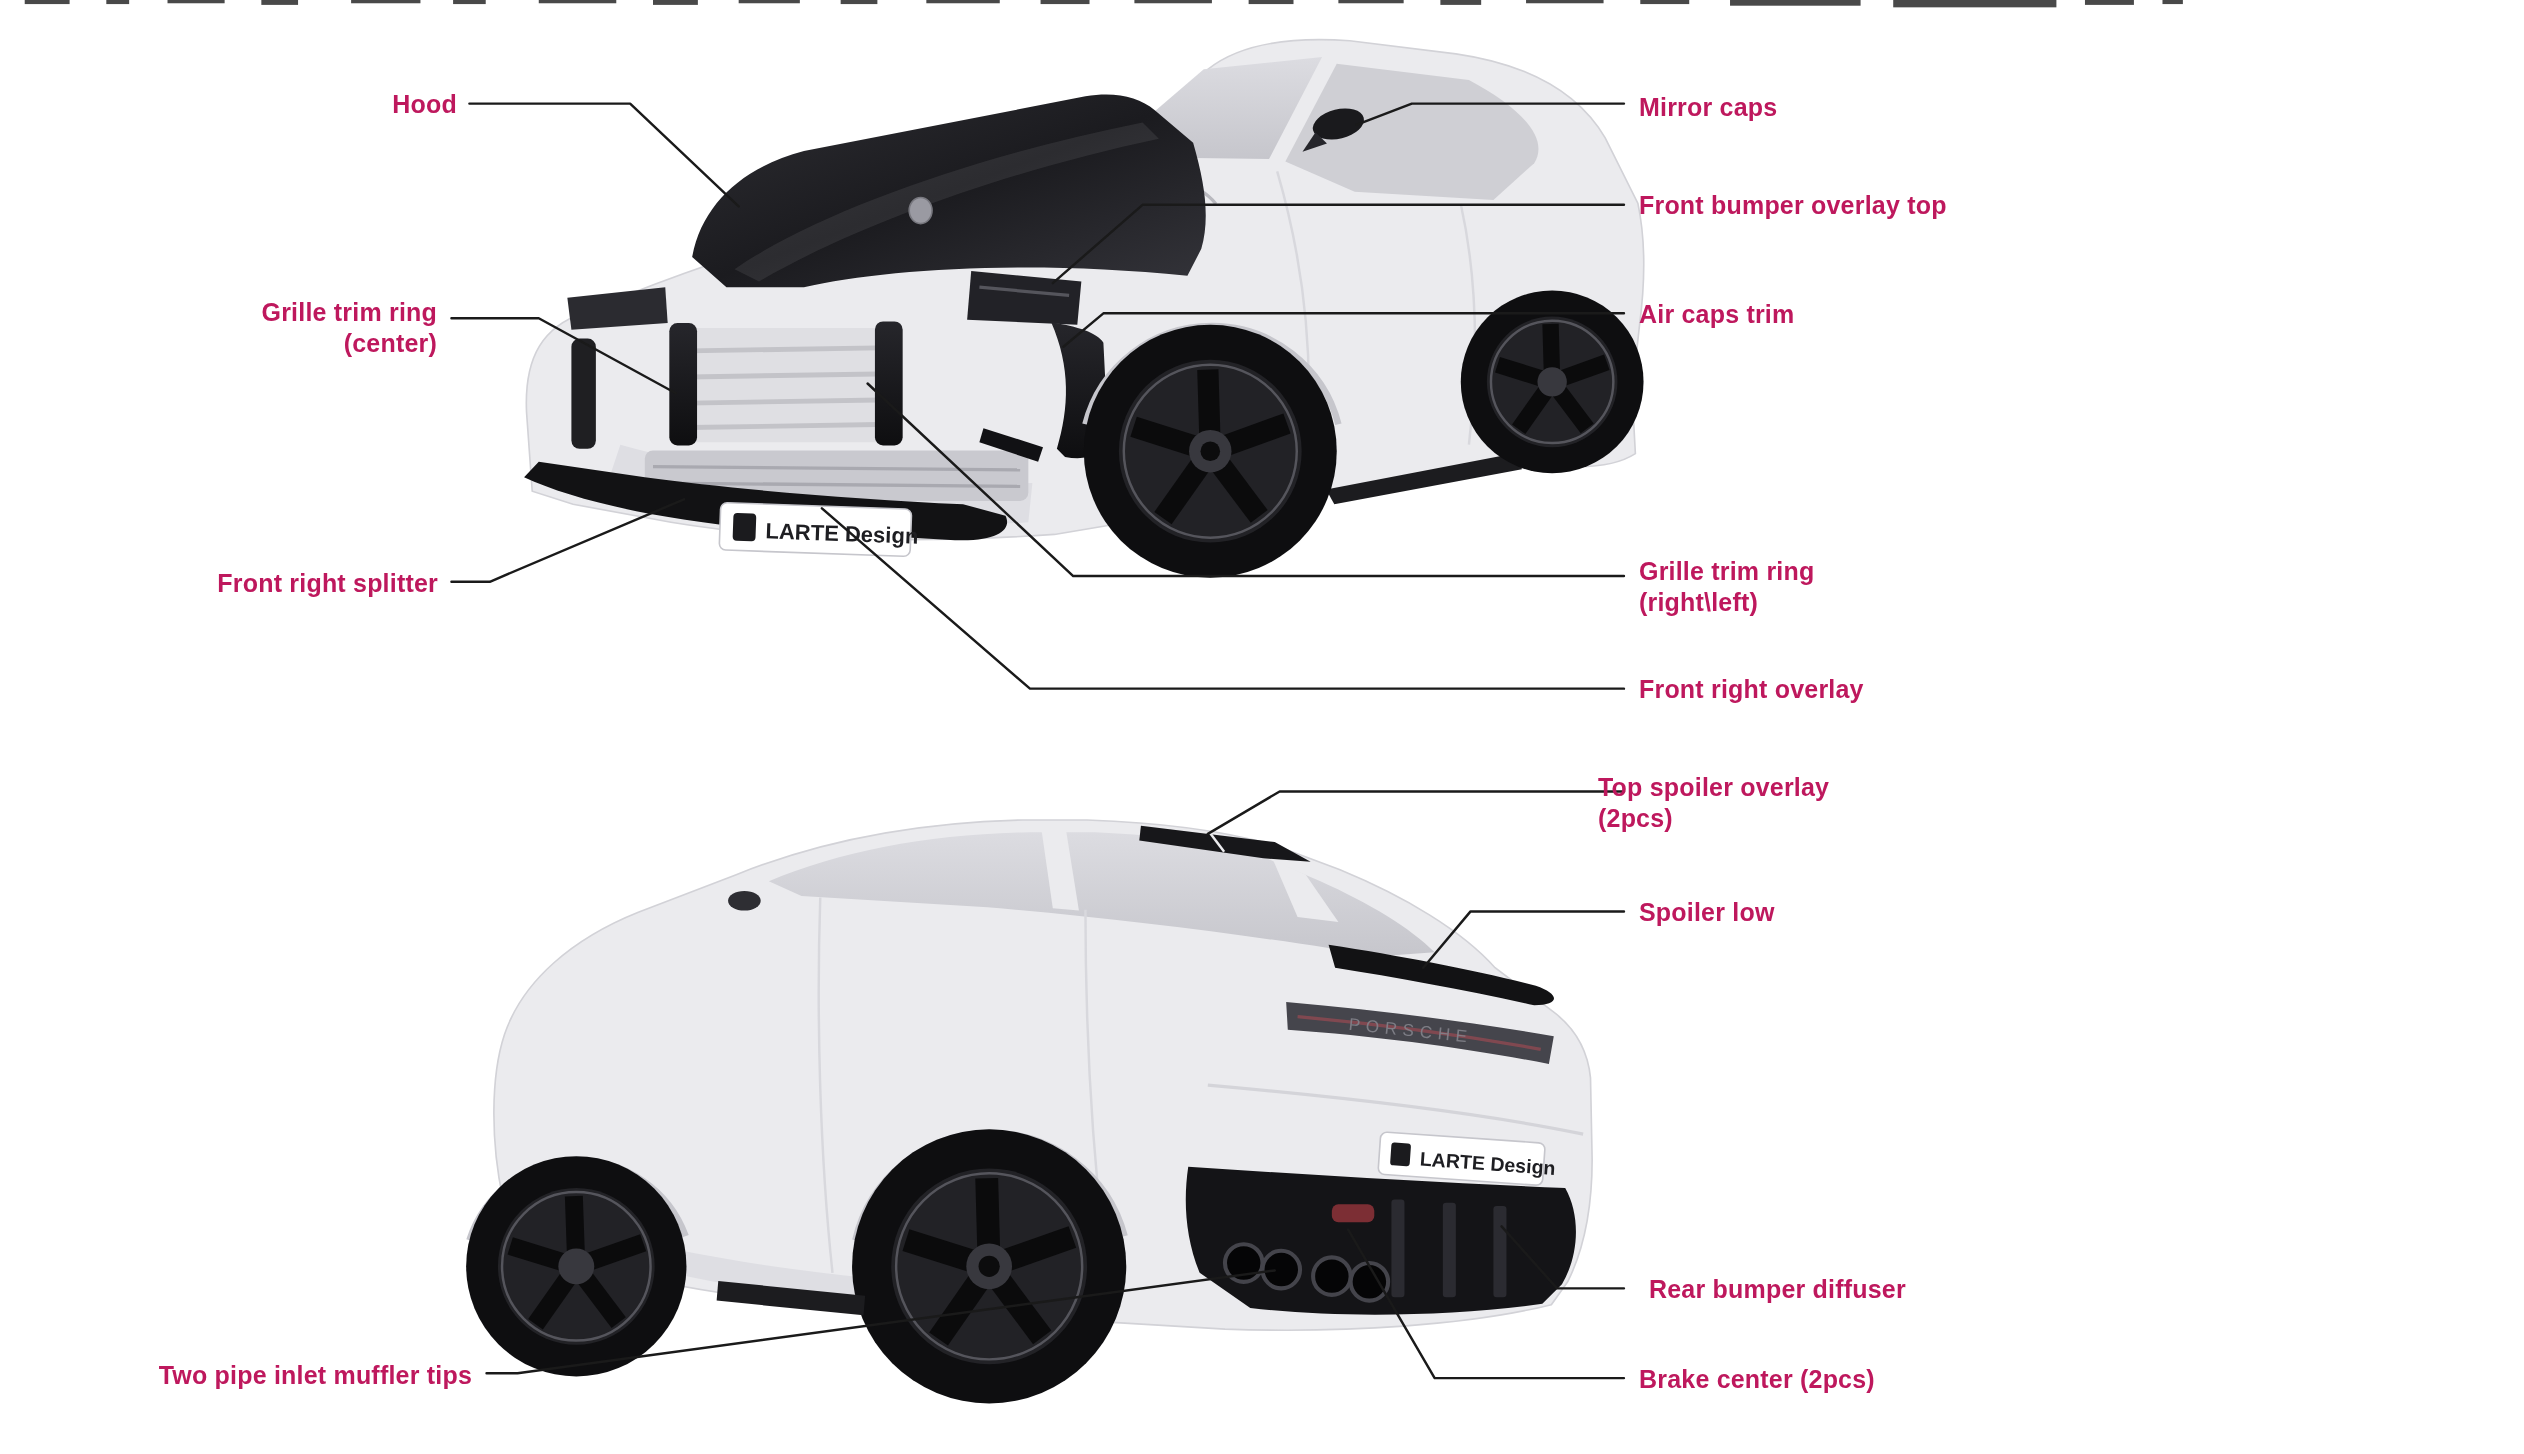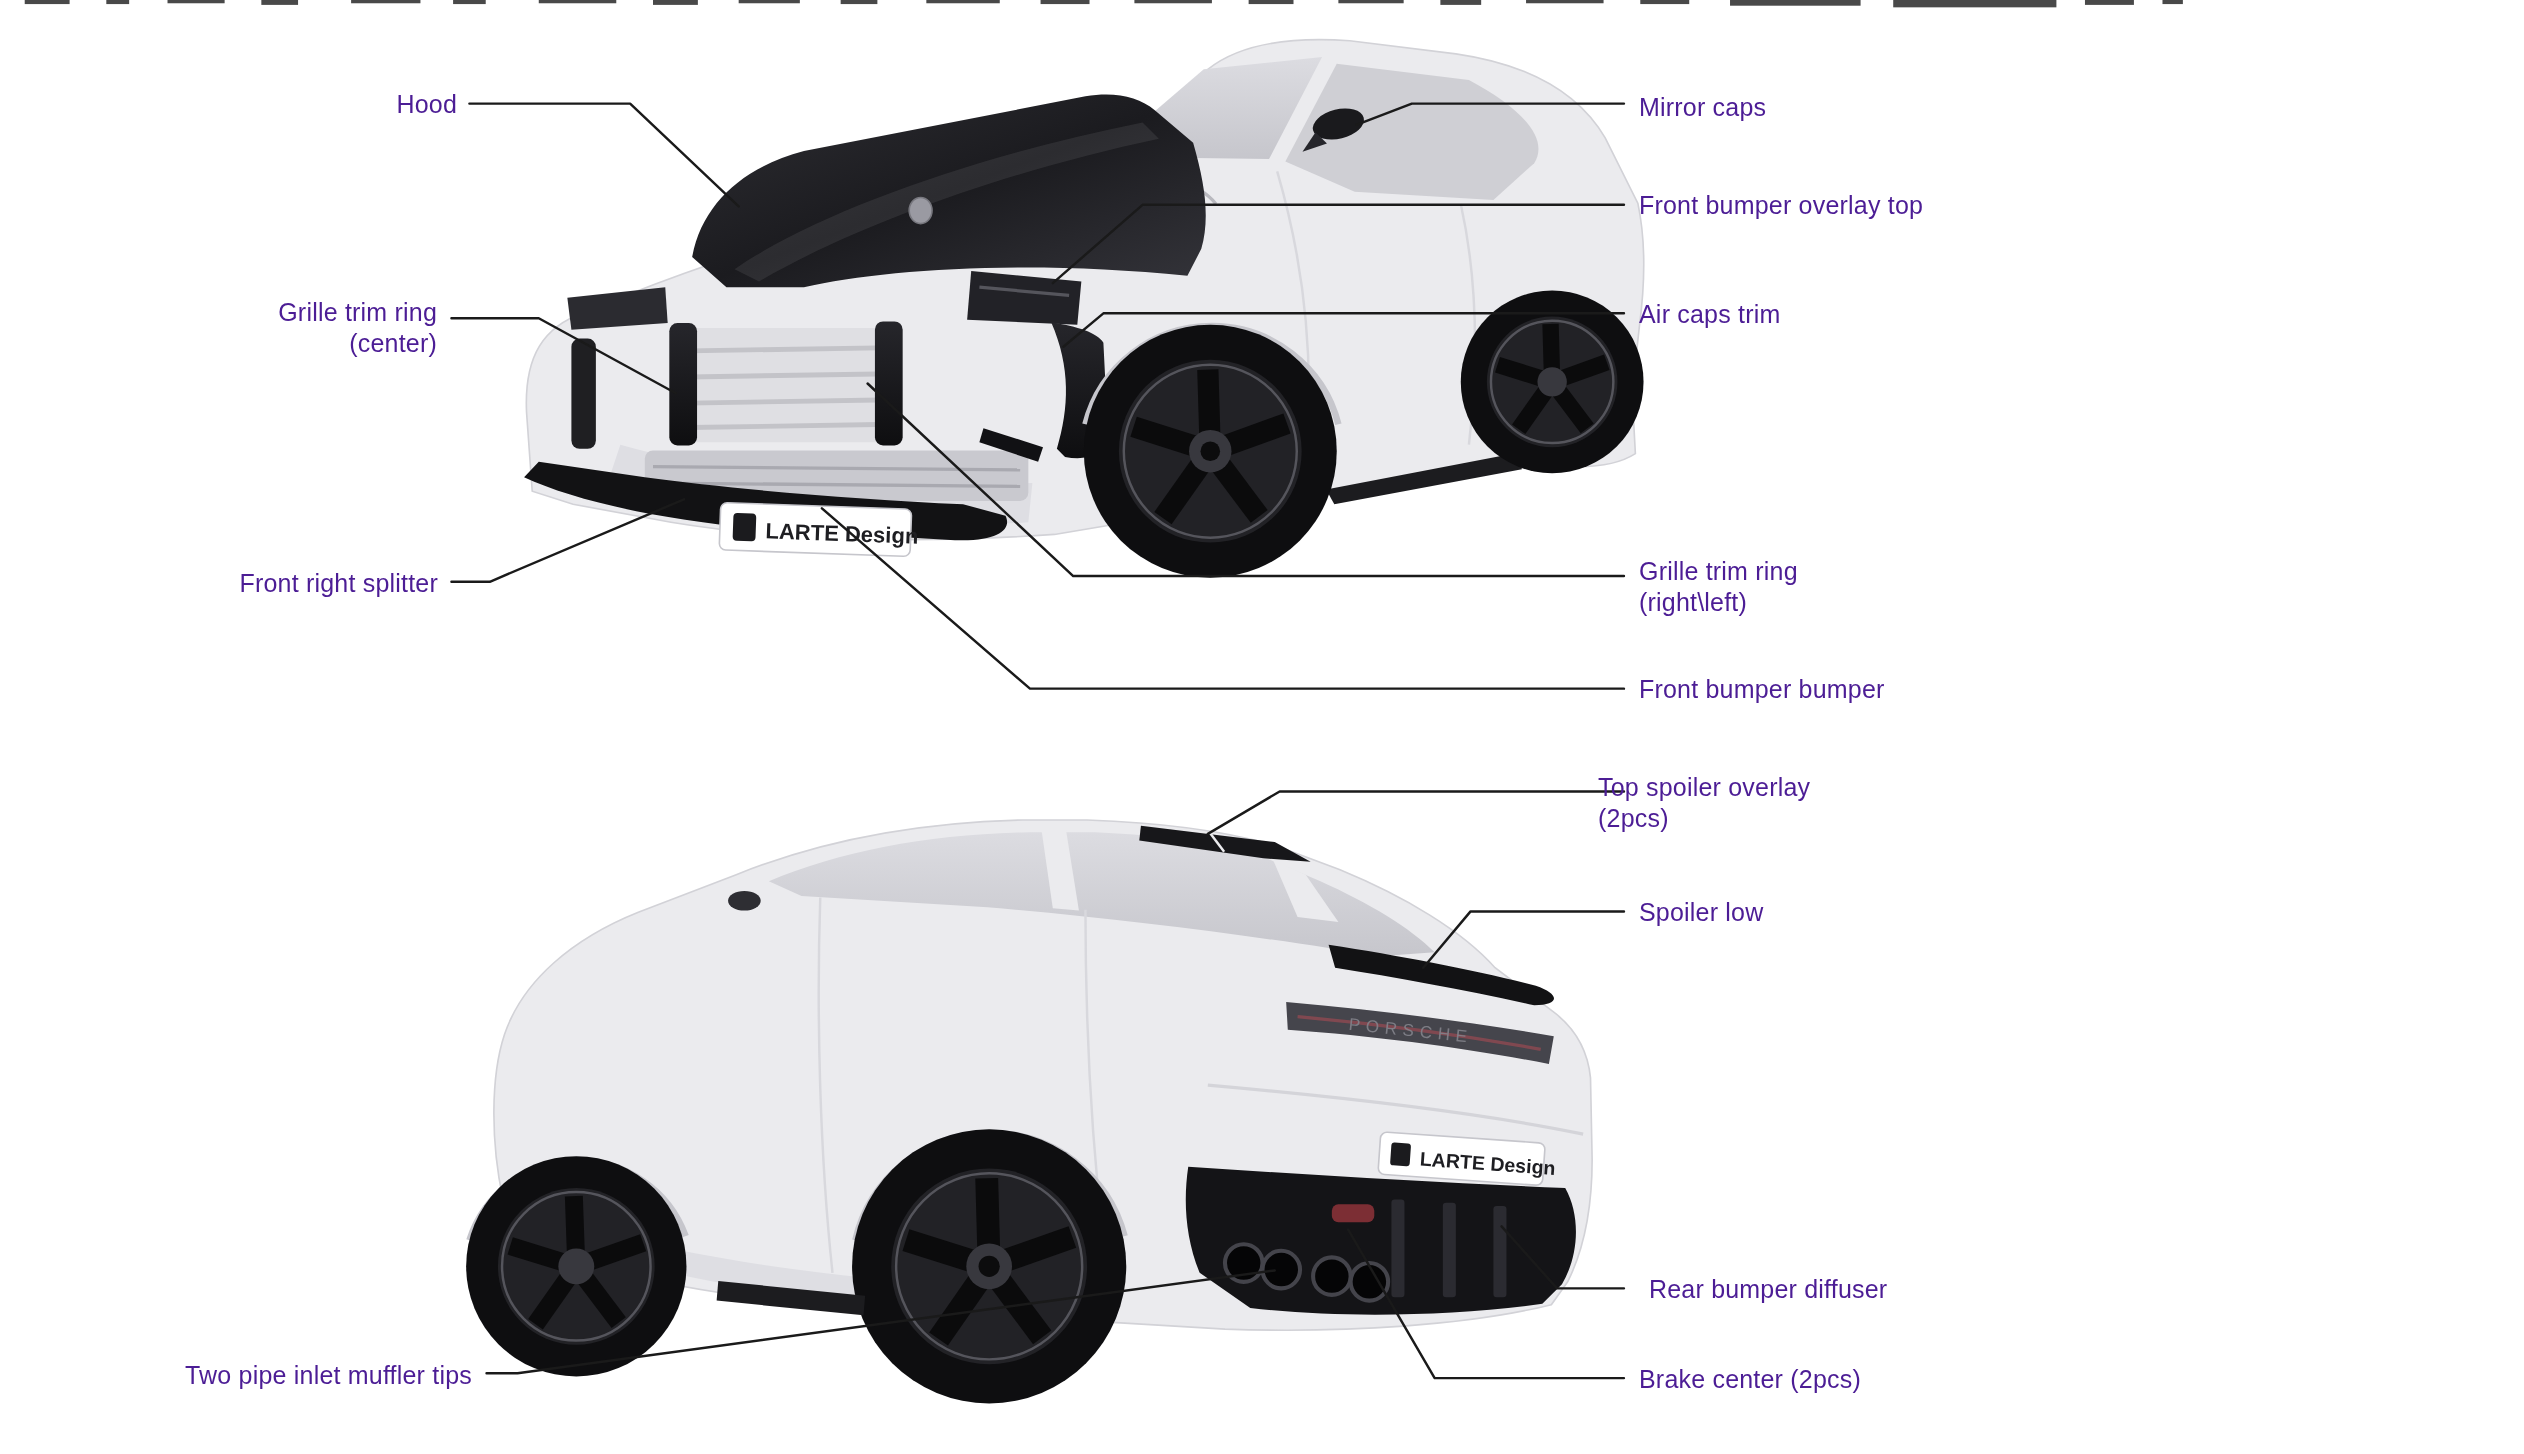--- a/index.html
+++ b/index.html
@@ -5,22 +5,22 @@
   html,body{margin:0;padding:0}
   body{
     width:2525px;height:1454px;position:relative;overflow:hidden;
     background:#ffffff;
     font-family:"Liberation Sans",sans-serif;
   }
   .stage{position:absolute;inset:0}
   svg.art{position:absolute;left:0;top:0;display:block}
   .label{
     position:absolute;
-    font-size:25px;font-weight:400;line-height:31px;
-    color:#4c1d95;white-space:pre-line;letter-spacing:0.2px;
+    font-size:25px;font-weight:700;line-height:31px;
+    color:#be185d;white-space:pre-line;letter-spacing:0.2px;
   }
   .label.r{text-align:right}
 </style>
 </head>
 <body>
 
 <div class="stage">
 
 <svg class="art" width="2525" height="1454" viewBox="0 0 3094 1782">
   <defs>
@@ -279,21 +279,21 @@
 <div class="label r" style="right:2068px;top:89px">Hood</div>
 <div class="label r" style="right:2088px;top:297px">Grille trim ring
 (center)</div>
 <div class="label r" style="right:2087px;top:568px">Front right splitter</div>
 
 <div class="label" style="left:1639px;top:92px">Mirror caps</div>
 <div class="label" style="left:1639px;top:190px">Front bumper overlay top</div>
 <div class="label" style="left:1639px;top:299px">Air caps trim</div>
 <div class="label" style="left:1639px;top:556px">Grille trim ring
 (right\left)</div>
-<div class="label" style="left:1639px;top:674px">Front bumper bumper</div>
+<div class="label" style="left:1639px;top:674px">Front right overlay</div>
 
 <div class="label" style="left:1598px;top:772px">Top spoiler overlay
 (2pcs)</div>
 <div class="label" style="left:1639px;top:897px">Spoiler low</div>
 <div class="label" style="left:1649px;top:1274px">Rear bumper diffuser</div>
 <div class="label" style="left:1639px;top:1364px">Brake center (2pcs)</div>
 <div class="label r" style="right:2053px;top:1360px">Two pipe inlet muffler tips</div>
 
 </div>
 

